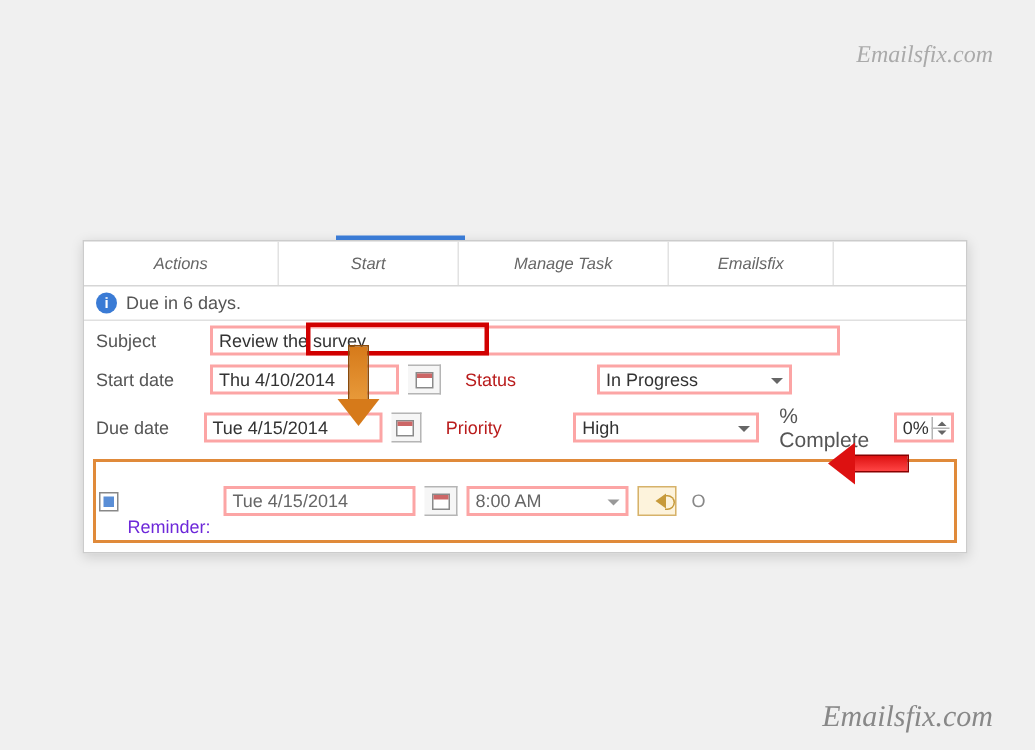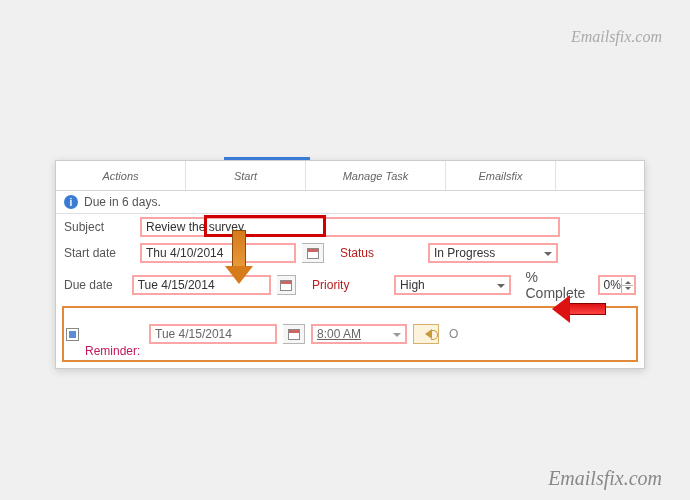--- a/index.html
+++ b/index.html
@@ -89,21 +89,21 @@
   .datebox, .textbox, .dropdown, .timebox, .pctbox {
     border: 2px solid #fca5a5;
     background: #fff;
     height: 20px;
     display: flex;
     align-items: center;
     padding: 0 4px;
     font-size: 12px;
   }
   .textbox { width: 420px; }
-  .datebox { width: 156px; }
+  .datebox { width: 126px; }
   .cal-btn {
     width: 22px; height: 20px;
     border: 1px solid #b5b5b5;
     border-left: none;
     background: #f6f6f6;
     display: flex; align-items: center; justify-content: center;
   }
   .cal-icon {
     width: 12px; height: 11px;
     border: 1px solid #8a8a8a;
@@ -158,23 +158,23 @@
     background: #fff;
     position: relative;
     flex: 0 0 13px;
   }
   .chk.checked::after {
     content: "";
     position: absolute;
     left: 2px; top: 2px; right: 2px; bottom: 2px;
     background: #5a8ed6;
   }
-  .reminder-label { width: 58px; color: #be185d; margin-top: 34px; }
+  .reminder-label { width: 58px; color: #6d28d9; margin-top: 34px; }
   .reminder-date { width: 128px; color: #666; }
-  .timebox { width: 96px; color: #666; position: relative; padding-right: 32px; text-decoration: underline;}
+  .timebox { width: 108px; color: #666; position: relative; padding-right: 32px;}
   .timebox::after {
     content: "";
     position: absolute;
     right: 4px; top: 7px;
     border: 4px solid transparent;
     border-top-color: #999;
   }
   .sound-btn {
     width: 26px; height: 20px;
     border: 1px solid #d6b26a;

